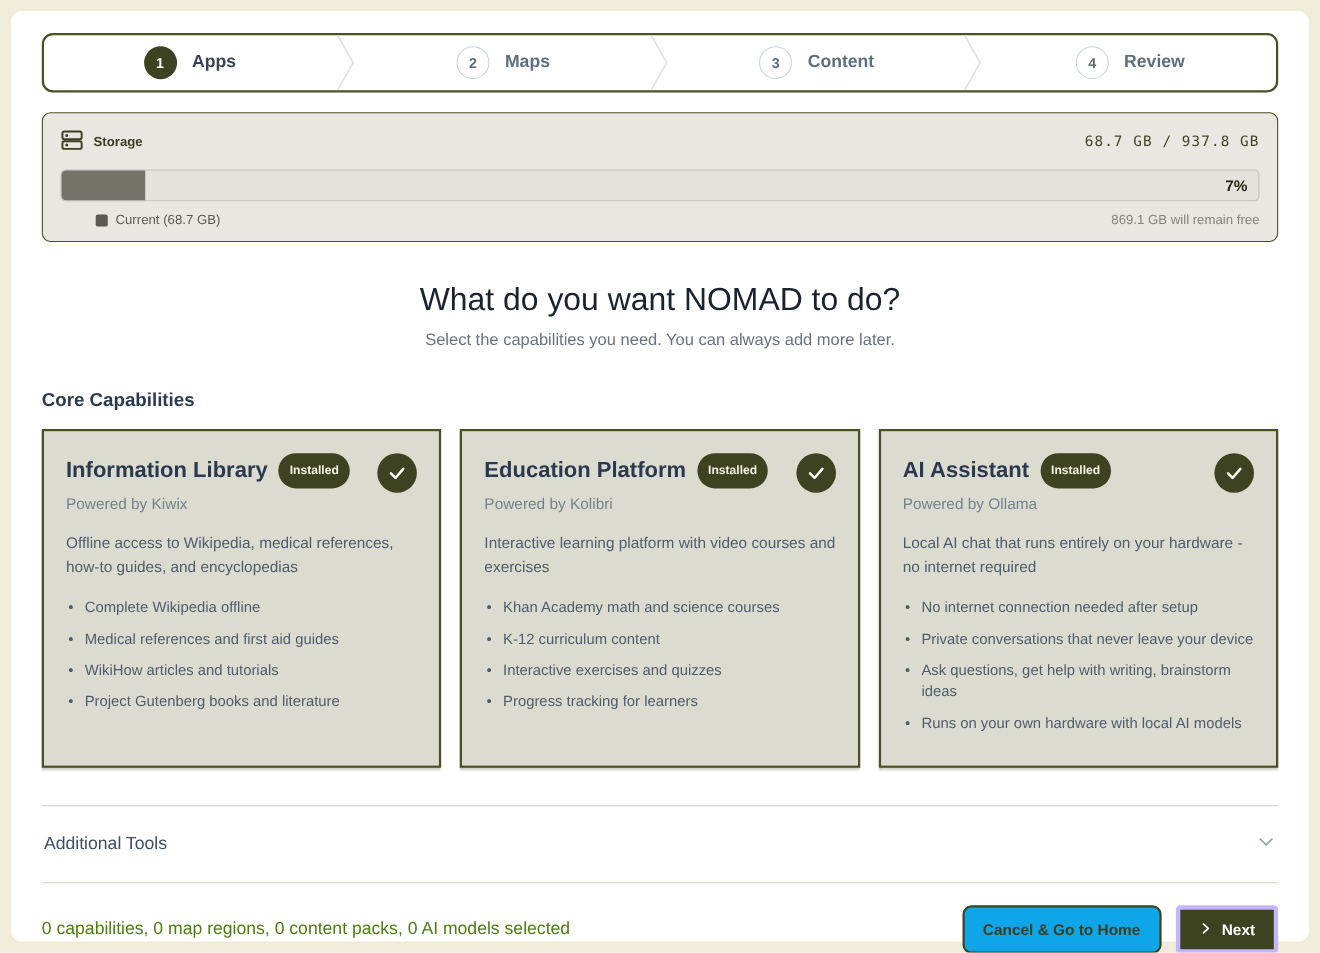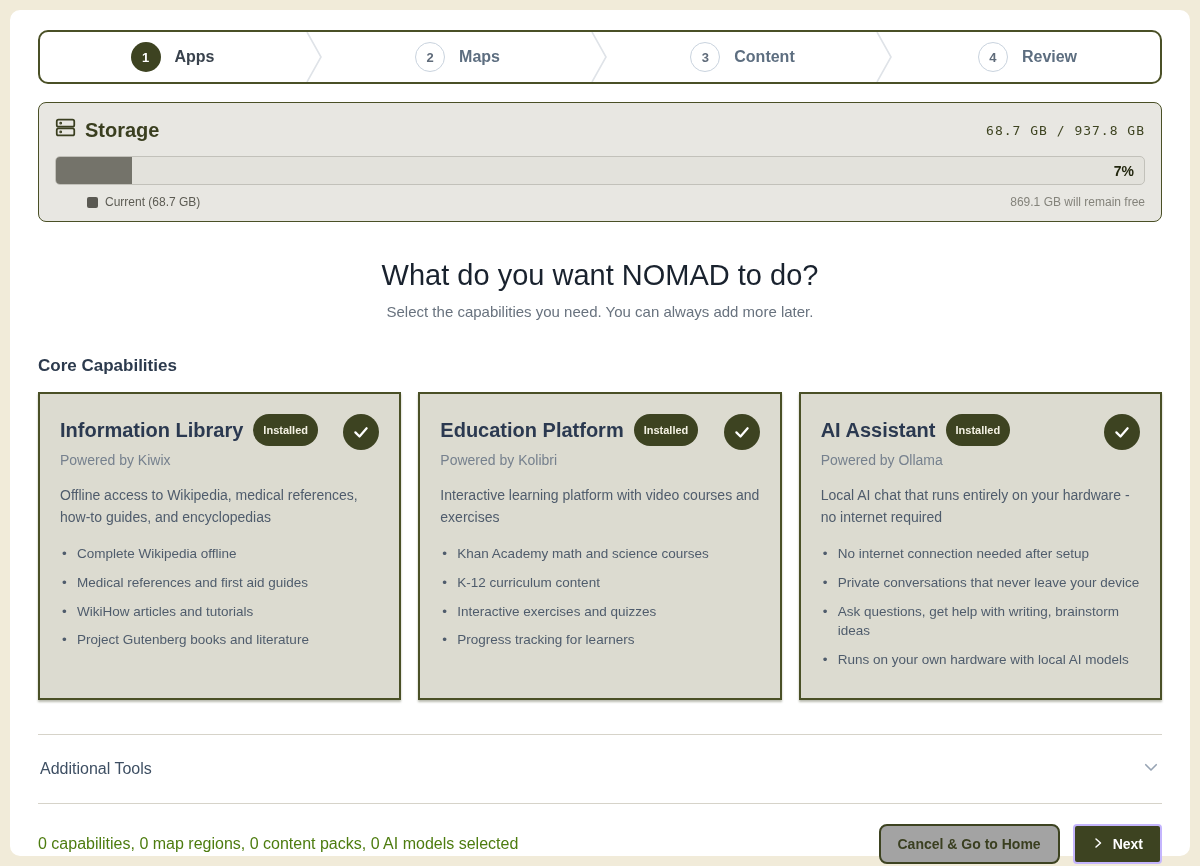--- a/index.html
+++ b/index.html
@@ -46,21 +46,21 @@
   
   .storage {
     margin-top:18px;
     background:#e8e7e2;
     border:1px solid #4a5026;
     border-radius:8px;
     padding:14px 16px 12px 16px;
   }
   .storage-head { display:flex; align-items:center; justify-content:space-between; }
   .storage-title { display:flex; align-items:center; gap:9px; }
-  .storage-title span { font-size:20px; font-weight:bold; color:#3a3f20; }
+  .storage-title span { font-size:12px; font-weight:bold; color:#3a3f20; }
   .storage-usage {
     font-family:"DejaVu Sans Mono","Liberation Mono",monospace;
     font-size:13px; color:#3f4522; letter-spacing:1px;
   }
   .bar-track {
     position:relative; margin-top:13px;
     height:29px; background:#e3e2dc;
     border:1px solid #c2c1ba; border-radius:5px;
   }
   .bar-fill {
@@ -138,29 +138,29 @@
   }
   .additional-label { font-size:16px; font-weight:500; color:#3e4f63;text-align:right; }
   .divider2 { border:none; border-top:1px solid #d6d3c9; }
   .footer {
     display:flex; align-items:center; justify-content:space-between;
     padding:20px 0 0 0;
   }
   .footer-summary { font-size:16px; color:#4d7c0f; }
   .footer-buttons { display:flex; gap:13px; }
   .btn-cancel {
-    background:#a3a3a3; color:#3a3f20;
+    background:#0ea5e9; color:#3a3f20;
     border:2px solid #3d4321; border-radius:8px;
     font-size:14px; font-weight:bold;
     padding:10px 17px; cursor:pointer;
     font-family:inherit;
   }
   .btn-next {
     background:#3d4321; color:#ffffff;
-    border:2px solid #c4b5fd; border-radius:4px;
+    border:4px solid #c4b5fd; border-radius:4px;
     font-size:14px; font-weight:bold;
     padding:10px 17px; cursor:pointer;
     display:flex; align-items:center; gap:9px;
     font-family:inherit;
   }
 </style>
 </head>
 <body>
 
 <div class="page">

